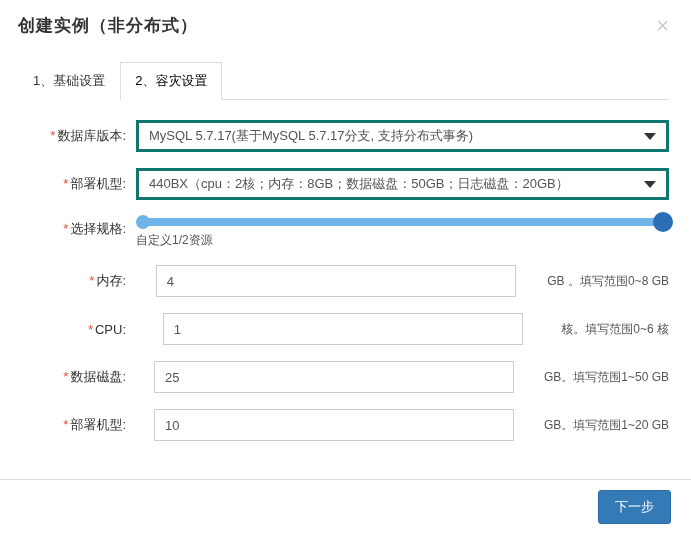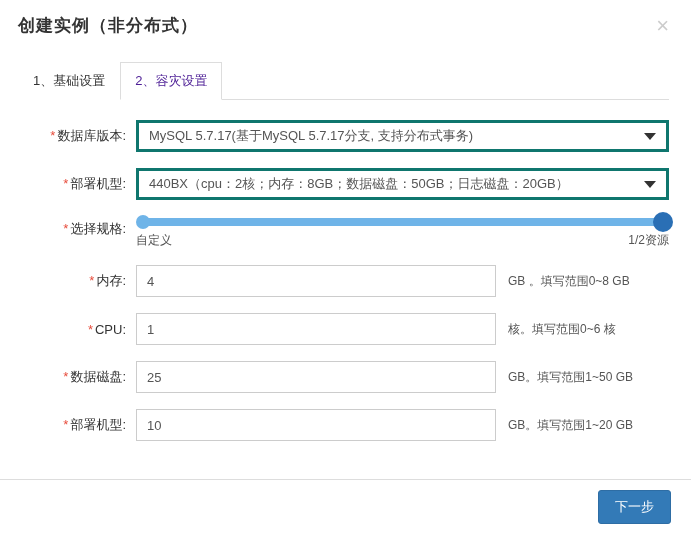--- a/index.html
+++ b/index.html
@@ -3,33 +3,33 @@
 <meta charset="utf-8">
 <style>
 * { box-sizing: border-box; margin: 0; padding: 0; }
 body { font-family: "Microsoft YaHei", "PingFang SC", Arial, sans-serif; font-size: 13px; color: #333; background: #fff; width: 691px; height: 533px; position: relative; }
 .modal { width: 687px; padding: 14px 18px 0 18px; }
 .header { display: flex; align-items: center; justify-content: space-between; padding-bottom: 14px; }
 .title { font-size: 17px; font-weight: bold; color: #333; letter-spacing: 1px; }
 .close-x { font-size: 22px; color: #ccc; cursor: pointer; line-height: 1; }
 .tabs { display: flex; border-bottom: 1px solid #ddd; margin-top: 10px; }
 .tab { padding: 9px 14px; font-size: 13px; color: #333; border: 1px solid transparent; border-bottom: none; cursor: pointer; position: relative; top: 1px; background: #fff; }
-.tab.active { border-color: #ddd; border-bottom: 1px solid #fff; color: #4c1d95; }
+.tab.active { border-color: #ddd; border-bottom: 1px solid #fff; color: #000000; }
 .form { padding: 20px 0 0 0; }
-.row { display: flex; align-items: center; margin-bottom: 16px; }
+.row { display: flex; align-items: center; margin-bottom: 16px; justify-content: space-between; }
 .label { width: 118px; text-align: right; padding-right: 10px; font-size: 13px; color: #333; flex-shrink: 0; }
 .req { color: #e74c3c; margin-right: 2px; }
 .select-box { flex: 1; height: 32px; border: 3px solid #0f766e; display: flex; align-items: center; justify-content: space-between; padding: 0 10px; background: #fff; cursor: pointer; font-size: 13px; color: #555; }
 .chev { width: 0; height: 0; border-left: 6px solid transparent; border-right: 6px solid transparent; border-top: 7px solid #333; }
 .slider-row { display: flex; align-items: flex-start; margin-bottom: 16px; }
 .slider-area { flex: 1; padding-top: 2px; }
 .slider-track { position: relative; height: 8px; background: #6fb4e8; border-radius: 4px; margin: 0 6px 6px 6px; }
 .slider-tick-left { position: absolute; left: -6px; top: -3px; width: 14px; height: 14px; border-radius: 50%; background: #6fb4e8; }
 .slider-handle { position: absolute; right: -10px; top: -6px; width: 20px; height: 20px; border-radius: 50%; background: #2a6fb5; cursor: pointer; }
-.slider-labels { display: flex; justify-content: space-between; font-size: 12px; color: #555; margin-top: 4px; gap: 40px; }
+.slider-labels { display: flex; font-size: 12px; color: #555; margin-top: 4px; }
 .input-box { width: 360px; height: 32px; border: 1px solid #ccc; padding: 0 10px; font-size: 13px; color: #555; }
 .hint { margin-left: 12px; font-size: 12px; color: #555; white-space: nowrap; }
 .footer { position: absolute; left: 0; right: 0; bottom: 0; height: 54px; border-top: 1px solid #ddd; display: flex; align-items: center; justify-content: flex-end; padding: 4px 20px; background: #fff; }
 .btn-primary { background: #337ab7; color: #fff; border: 1px solid #2e6da4; padding: 7px 16px; font-size: 13px; cursor: pointer; border-radius: 3px; }
 </style>
 </head>
 <body>
 
 <div class="modal">
   <div class="header">

